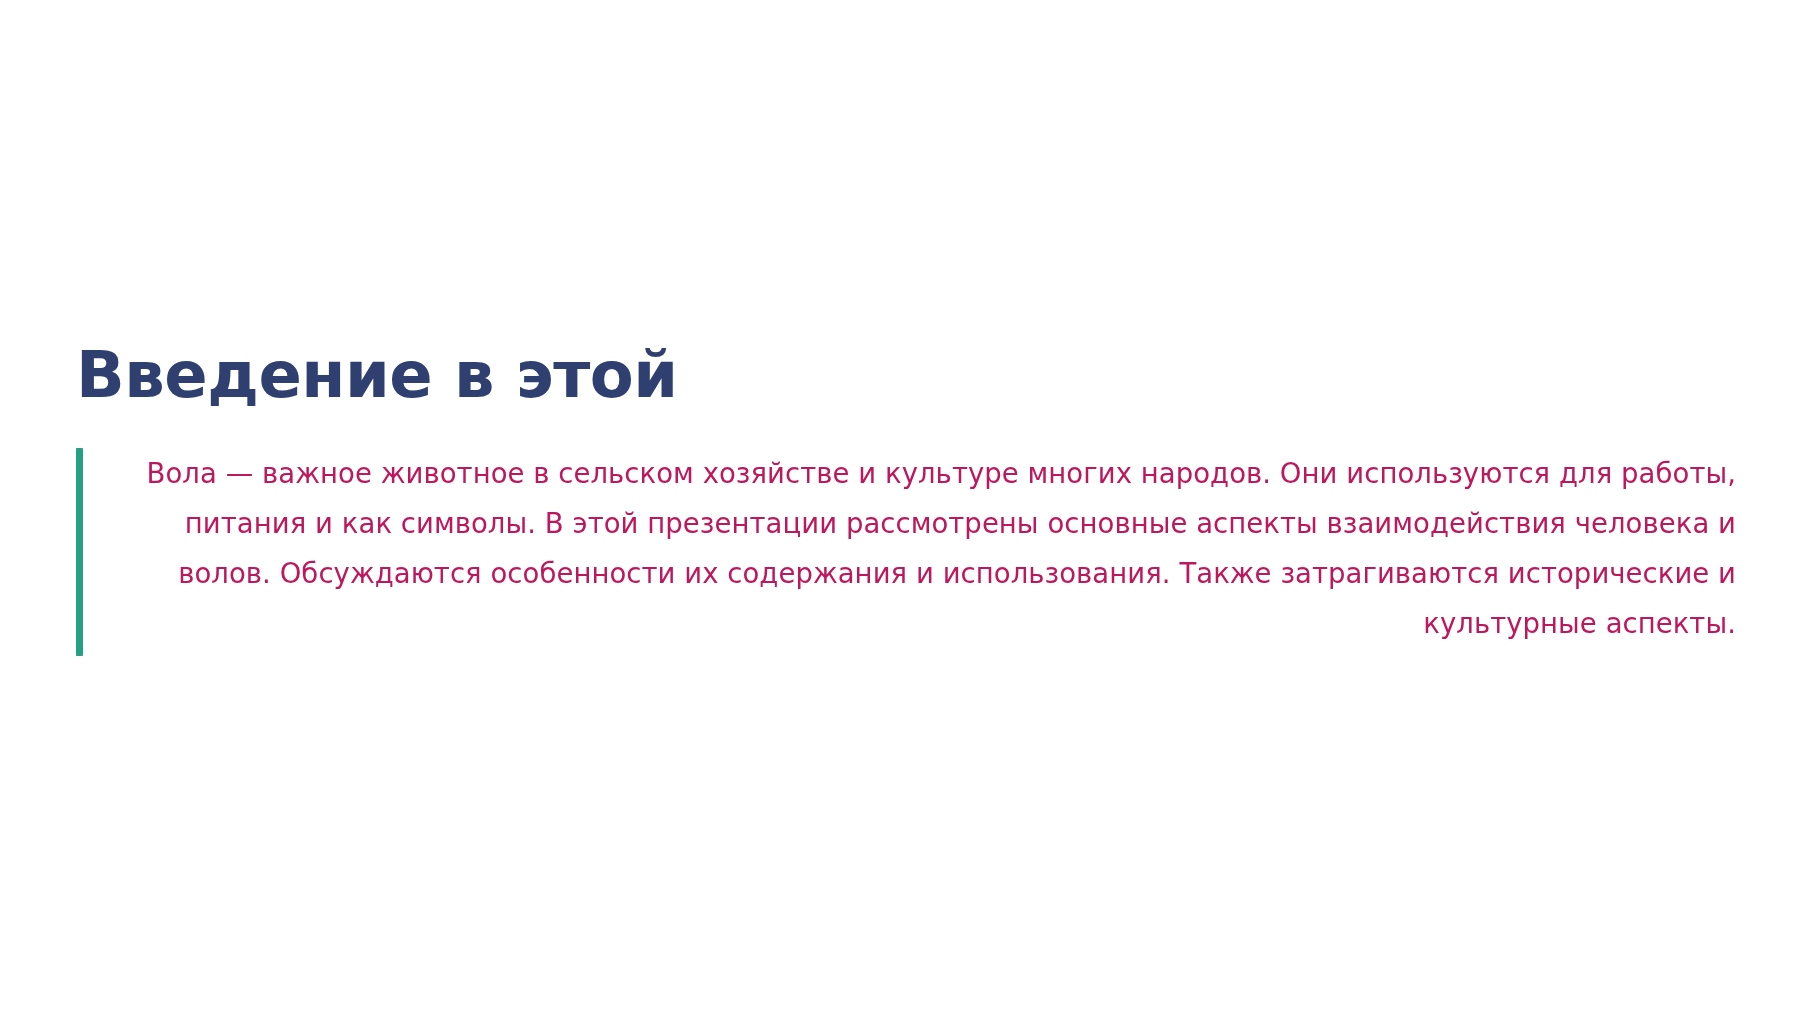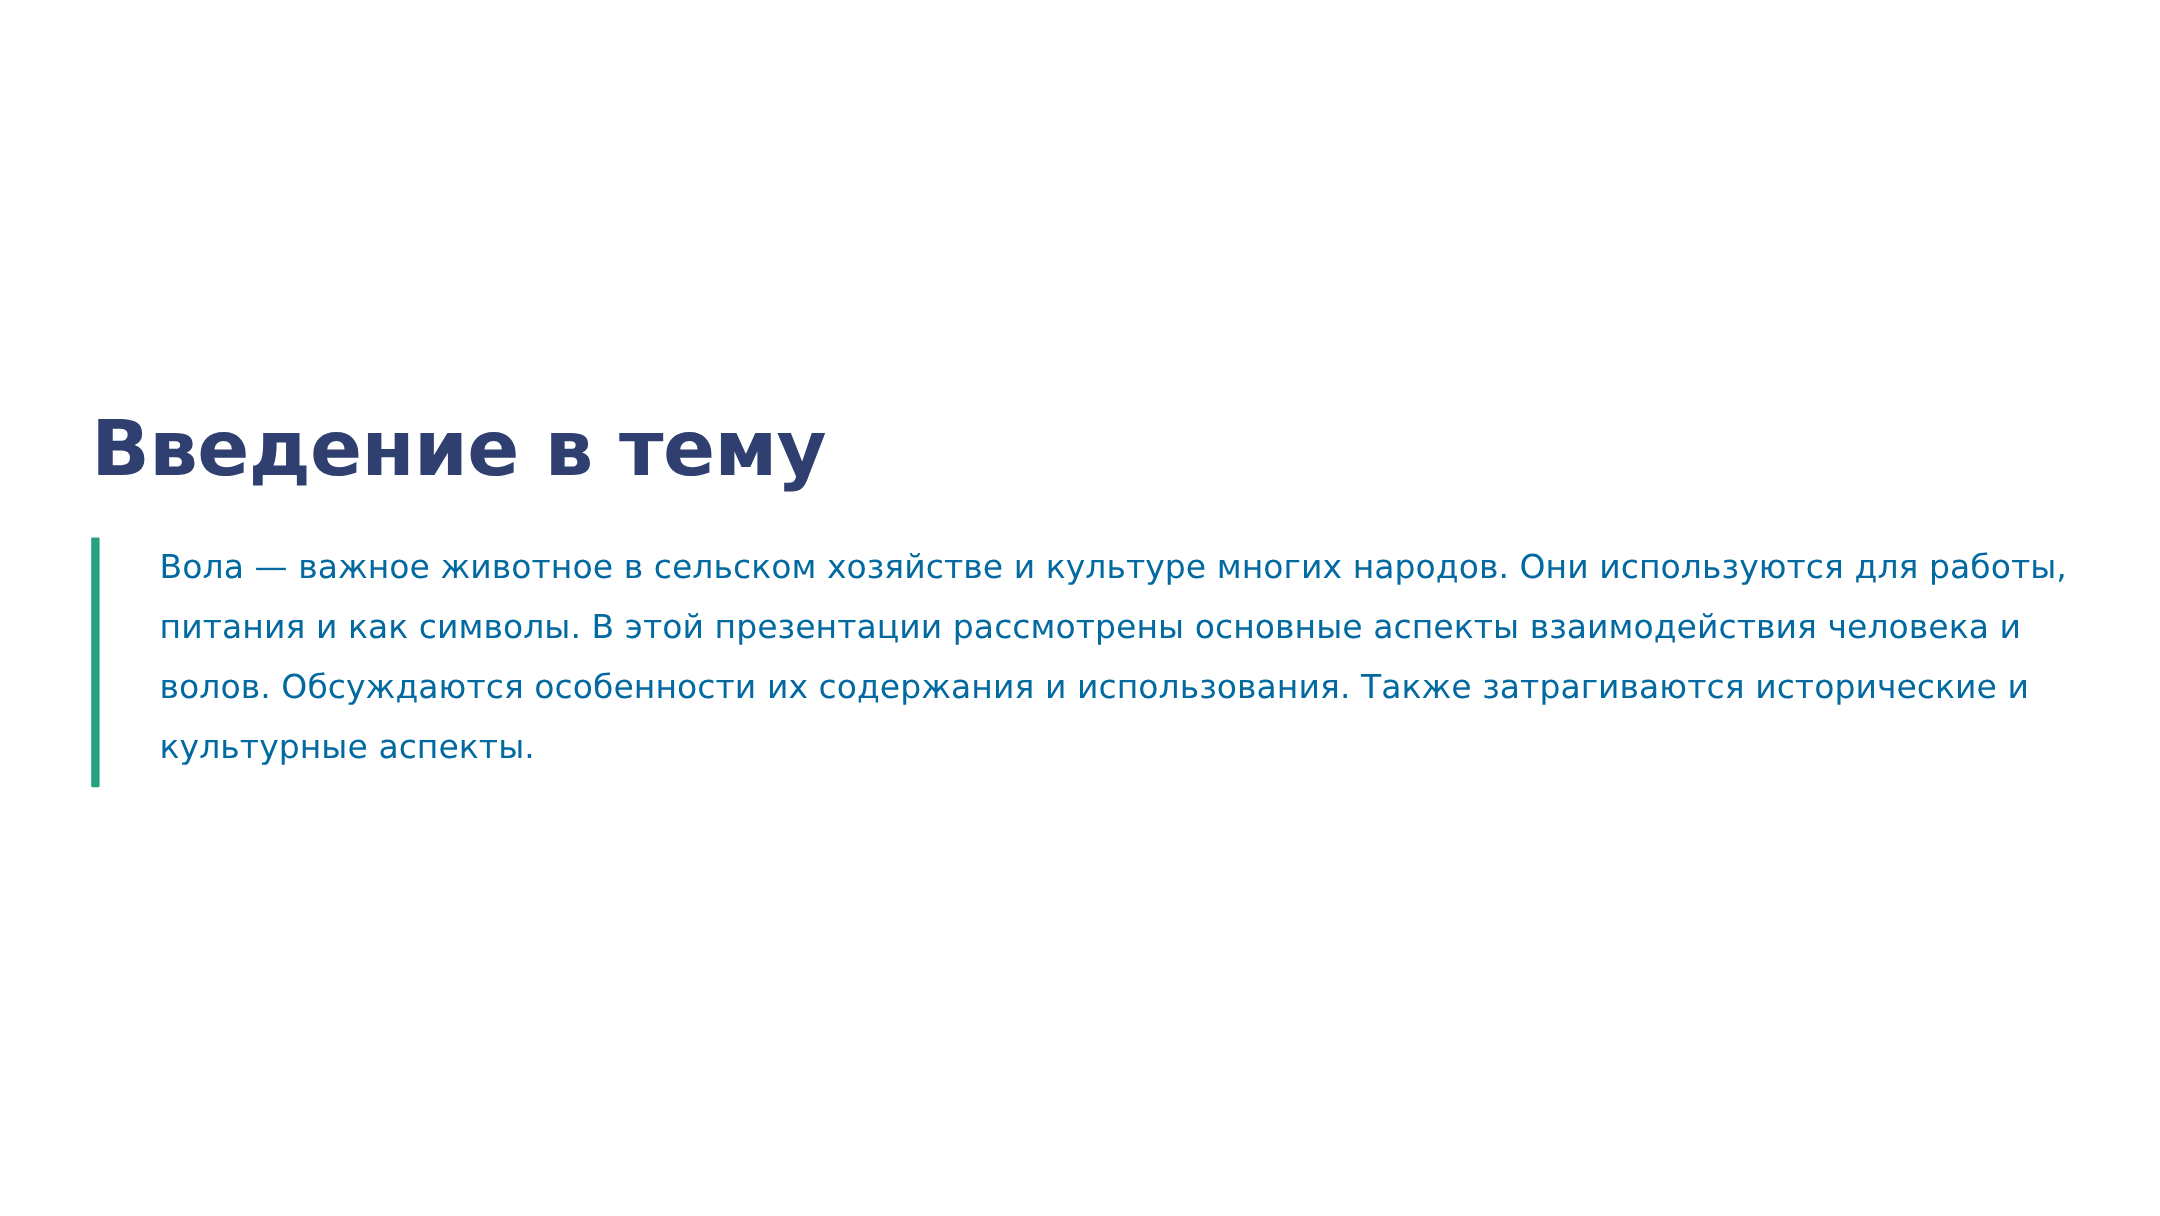--- a/index.html
+++ b/index.html
@@ -54,34 +54,35 @@
     height: 208px;
     background: #26a180;
     border-radius: 1px;
   }
 
   .body-text {
     font-family: "DejaVu Sans", sans-serif;
     font-weight: 400;
     font-size: 27.5px;
     line-height: 50px;
-    color: #0369a1;
+    color: #be185d;
     margin: 0;
     max-width: 1640px;
     letter-spacing: 0.05px;
+    text-align: right;
   }
 </style>
 </head>
 <body>
 
 <div class="slide">
 
   <div class="slide-content">
 
-    <h1 class="slide-title">Введение в тему</h1>
+    <h1 class="slide-title">Введение в этой</h1>
 
     <div class="body-block">
       <div class="accent-bar"></div>
       <p class="body-text">Вола — важное животное в сельском хозяйстве и культуре многих народов. Они используются для работы, питания и как символы. В этой презентации рассмотрены основные аспекты взаимодействия человека и волов. Обсуждаются особенности их содержания и использования. Также затрагиваются исторические и культурные аспекты.</p>
     </div>
 
   </div>
 
 </div>
 

